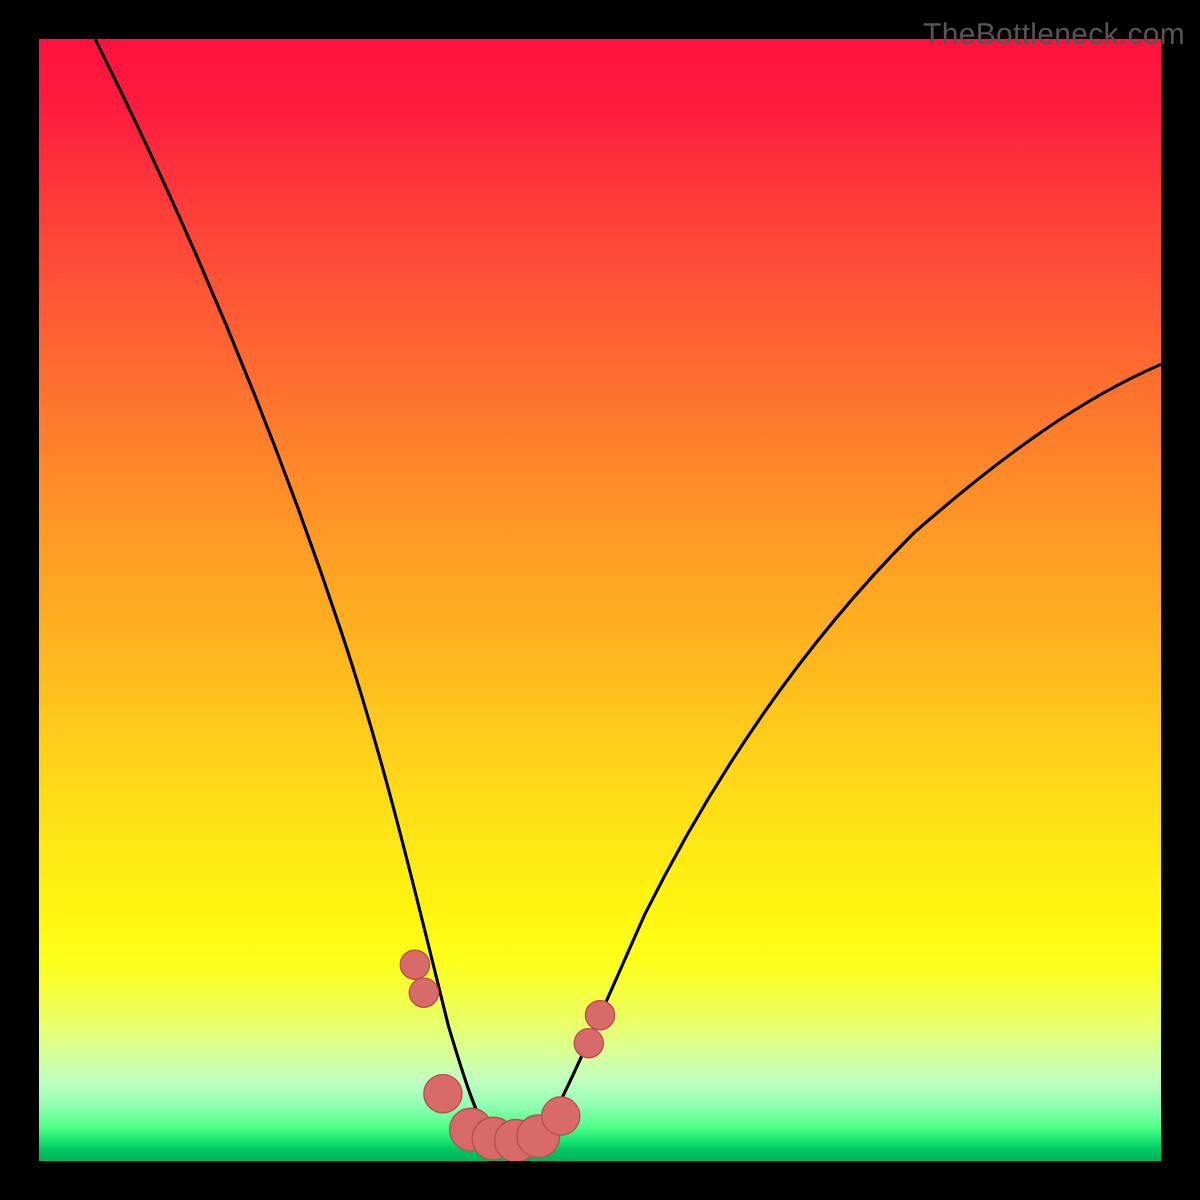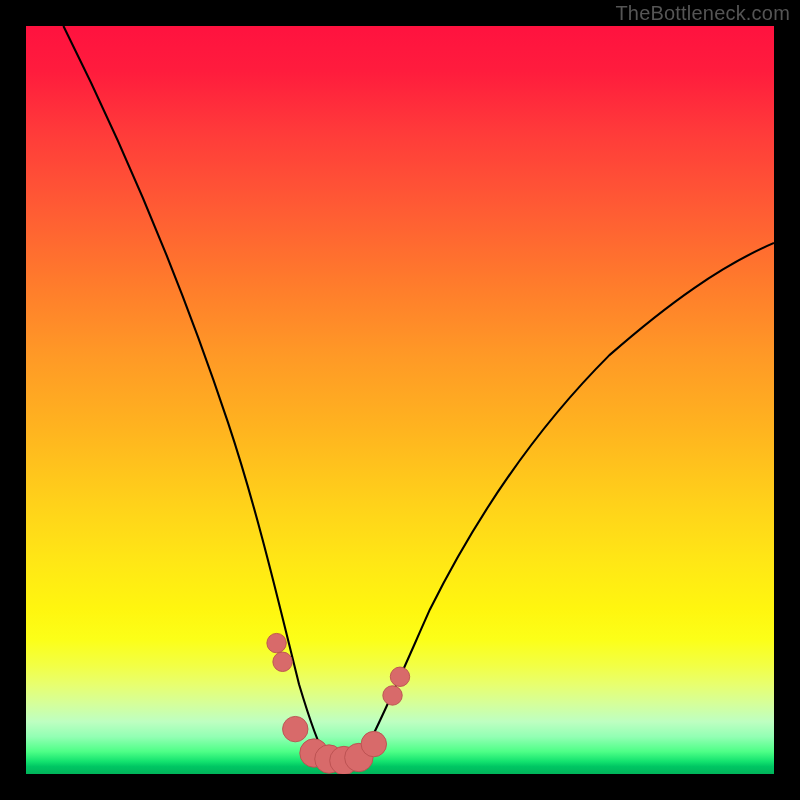--- a/index.html
+++ b/index.html
@@ -46,21 +46,21 @@
       #beffc1 93%,
       #93ffb4 95%,
       #4eff87 97%,
       #14e36f 98.3%,
       #00c663 99%,
       #00b45a 100%
     );
   }
   .watermark {
     position: absolute;
-    top: 2px;
+    top: 12px;
     right: 10px;
     color: #555;
     font-size: 20px;
     letter-spacing: 0.2px;
     user-select: none;
   }
   svg.curves {
     position: absolute;
     inset: 0;
   }

